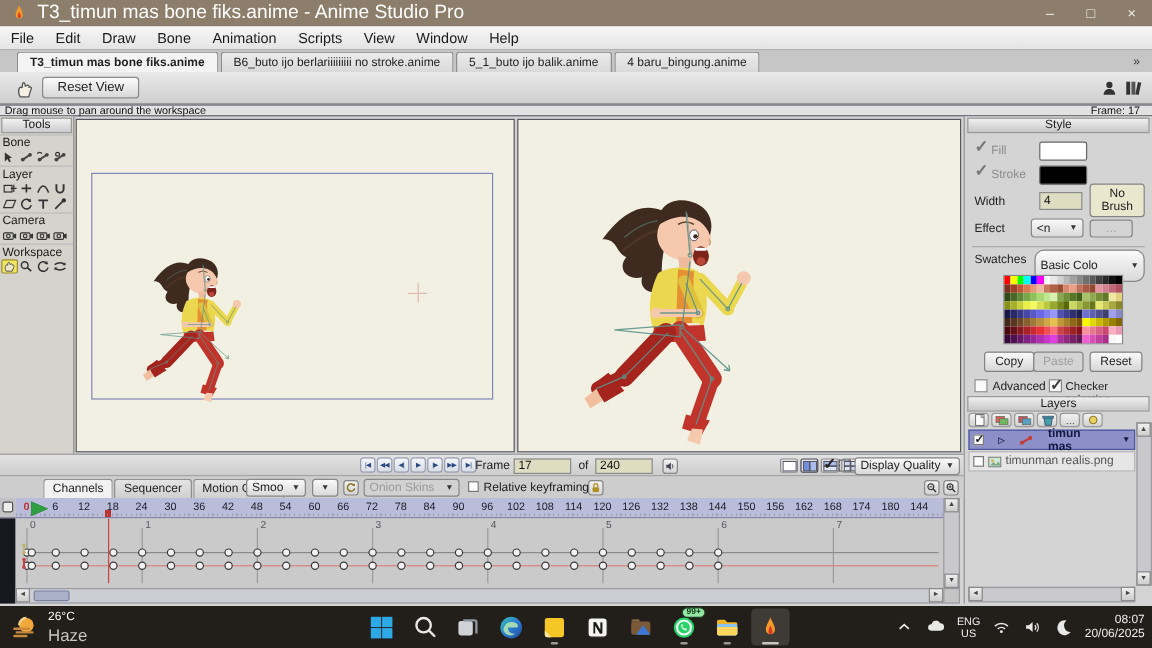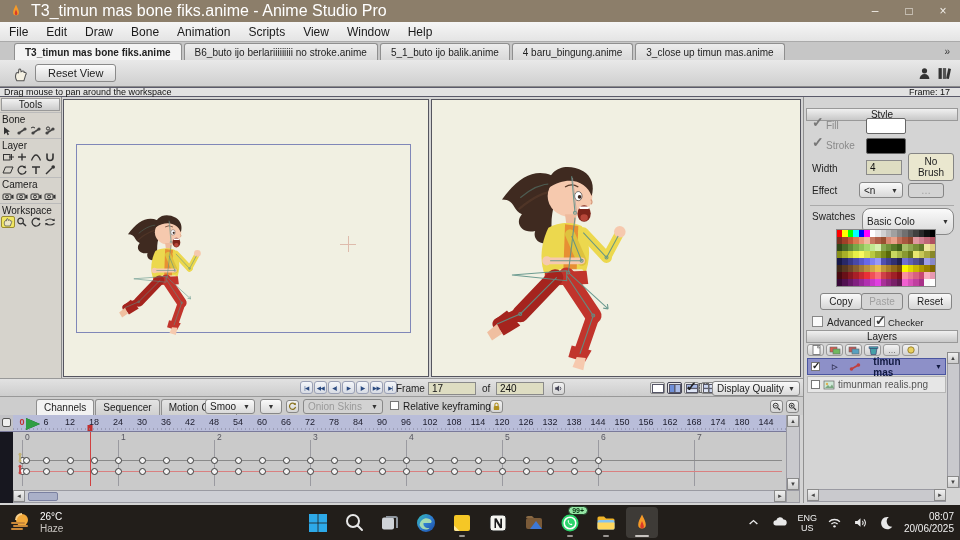--- a/index.html
+++ b/index.html
@@ -170,21 +170,21 @@
   #tl-vscroll { position:absolute; left:786px; top:415px; width:14px; height:75px; background:#c9c9cd;
     border:1px solid #9a9aa2; }
   #tl-corner { position:absolute; left:786px; top:490px; width:14px; height:13px; background:#c4c4c4;
     border:1px solid #9a9aa2; }
   
   #taskbar { position:absolute; left:0; top:505px; width:960px; height:35px; background:#221e1a;
     color:#eee; }
   #weather { position:absolute; left:8px; top:4px; display:flex; align-items:center; gap:6px; }
   #weather svg { width:26px; height:26px; }
   #weather .wt { font-size:10px; line-height:12px; color:#fff; }
-  #weather .wc { font-size:10px; color:#c8c4c0; }
+  #weather .wc { font-size:14px; color:#c8c4c0; }
   #task-icons { position:absolute; left:50%; top:2px; transform:translateX(-50%); display:flex; gap:4px; }
   .app-btn { position:relative; width:32px; height:31px; border-radius:4px; display:flex;
     align-items:center; justify-content:center; }
   .app-btn svg { width:22px; height:22px; }
   .app-btn.active { background:rgba(255,255,255,.13); }
   .app-btn .underline { position:absolute; bottom:1px; left:50%; transform:translateX(-50%);
     width:6px; height:2px; border-radius:2px; background:#9a9692; }
   .app-btn.active .underline { width:14px; background:#c8c4c0; }
   .badge { position:absolute; top:-1px; right:-2px; background:#94e6a4; color:#0a3512;
     font-size:7px; font-weight:bold; border-radius:6px; padding:0px 3px; border:1px solid #1d3a24; }
@@ -274,21 +274,20 @@
     <div class="menu-item">View</div>
     <div class="menu-item">Window</div>
     <div class="menu-item">Help</div>
   </div>
 
 <div id="tabbar">
     <div class="doc-tab active">T3_timun mas bone fiks.anime</div>
     <div class="doc-tab">B6_buto ijo berlariiiiiiiii no stroke.anime</div>
     <div class="doc-tab">5_1_buto ijo balik.anime</div>
     <div class="doc-tab">4 baru_bingung.anime</div>
-    <div class="doc-tab">3_close up timun mas.anime</div>
     <div id="tab-overflow">»</div>
   </div>
 
 <div id="apptoolbar">
   <svg id="pan-tool-indicator" viewBox="0 0 14 14">
     <path d="M4 13 C2.8 11 2.6 8.6 3.5 6.8 C4 6 5 6 5.3 6.8 L5.6 4 C5.8 3 7 3 7.2 4 L7.5 5.6 L8.8 5 C9.6 4.7 10.3 5.4 10 6.2 L11 6.2 C11.9 6.4 11.9 7.4 11.3 8 L9.8 13 Z" fill="#f4f0e2" stroke="#555" stroke-width="0.9"></path>
   </svg>
   <button id="reset-view-btn">Reset View</button>
   <div class="toolbar-right">
     <svg class="mini" viewBox="0 0 12 12">
@@ -458,21 +457,21 @@
     </svg>
   <div id="origin-crosshair"></div>
 </div>
 <div id="canvas2" class="canvas">
   <svg id="char-big" viewBox="0 0 220 270" preserveAspectRatio="xMidYMax meet">
       <use href="#char"></use>
     </svg>
 </div>
 
 <div id="dock">
-  <div class="panel-header" style="top:11px">Style</div>
+  <div class="panel-header" style="top:1px">Style</div>
 
   <span class="bigcheck" style="left:8px;top:17px">✓</span>
   <span class="dock-label dim" style="left:22px;top:23px">Fill</span>
   <div class="swatch" style="left:62px;top:21px;background:#ffffff"></div>
 
   <span class="bigcheck" style="left:8px;top:37px">✓</span>
   <span class="dock-label dim" style="left:22px;top:43px">Stroke</span>
   <div class="swatch" style="left:62px;top:41px;background:#000000"></div>
 
   <span class="dock-label" style="left:8px;top:66px">Width</span>

